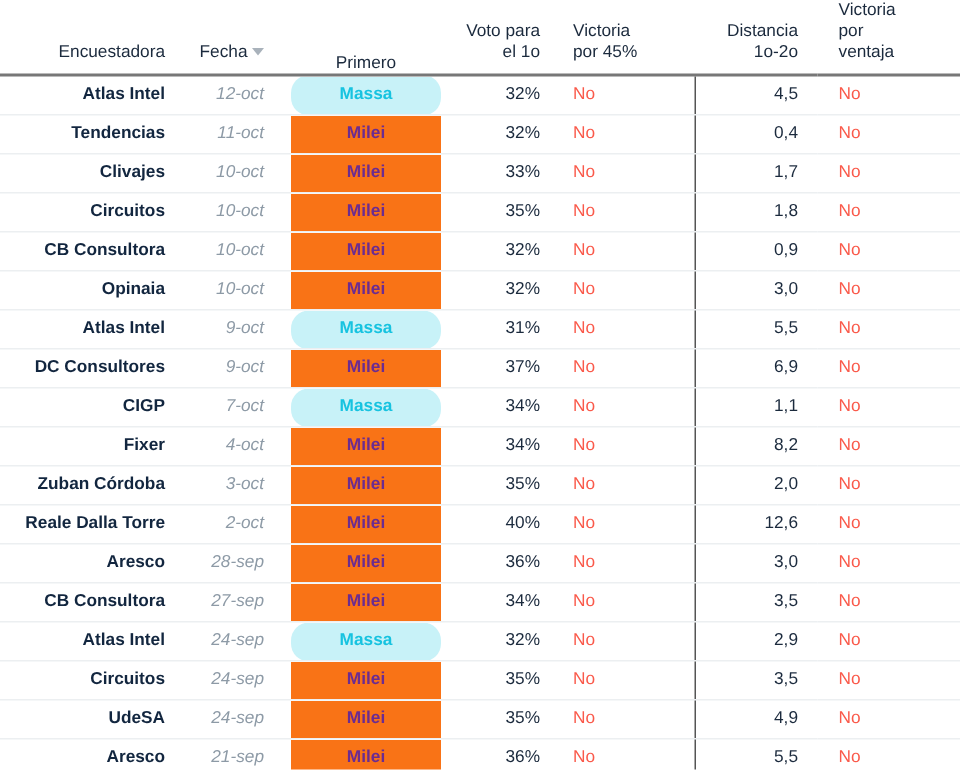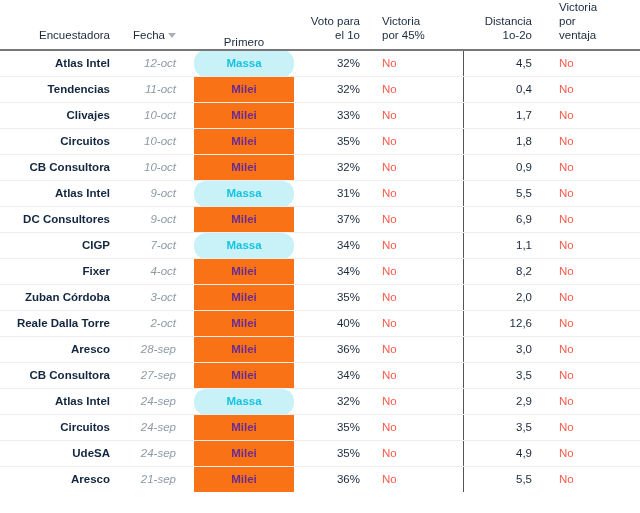--- a/index.html
+++ b/index.html
@@ -193,20 +193,29 @@
       <tr>
         <td class="cell-pollster ta-r p-pollster">CB Consultora</td>
         <td class="cell-date ta-r p-date">10-oct</td>
         <td class="cell-first p-first first-milei">Milei</td>
         <td class="cell-vote ta-r p-vote">32%</td>
         <td class="cell-no ta-l p-win45">No</td>
         <td class="cell-gap ta-r p-gap vrule-l">0,9</td>
         <td class="cell-no ta-l p-winadv">No</td>
       </tr>
       <tr>
+        <td class="cell-pollster ta-r p-pollster">Opinaia</td>
+        <td class="cell-date ta-r p-date">10-oct</td>
+        <td class="cell-first p-first first-milei">Milei</td>
+        <td class="cell-vote ta-r p-vote">32%</td>
+        <td class="cell-no ta-l p-win45">No</td>
+        <td class="cell-gap ta-r p-gap vrule-l">3,0</td>
+        <td class="cell-no ta-l p-winadv">No</td>
+      </tr>
+      <tr>
         <td class="cell-pollster ta-r p-pollster">Atlas Intel</td>
         <td class="cell-date ta-r p-date">9-oct</td>
         <td class="cell-first p-first first-massa">Massa</td>
         <td class="cell-vote ta-r p-vote">31%</td>
         <td class="cell-no ta-l p-win45">No</td>
         <td class="cell-gap ta-r p-gap vrule-l">5,5</td>
         <td class="cell-no ta-l p-winadv">No</td>
       </tr>
       <tr>
         <td class="cell-pollster ta-r p-pollster">DC Consultores</td>

